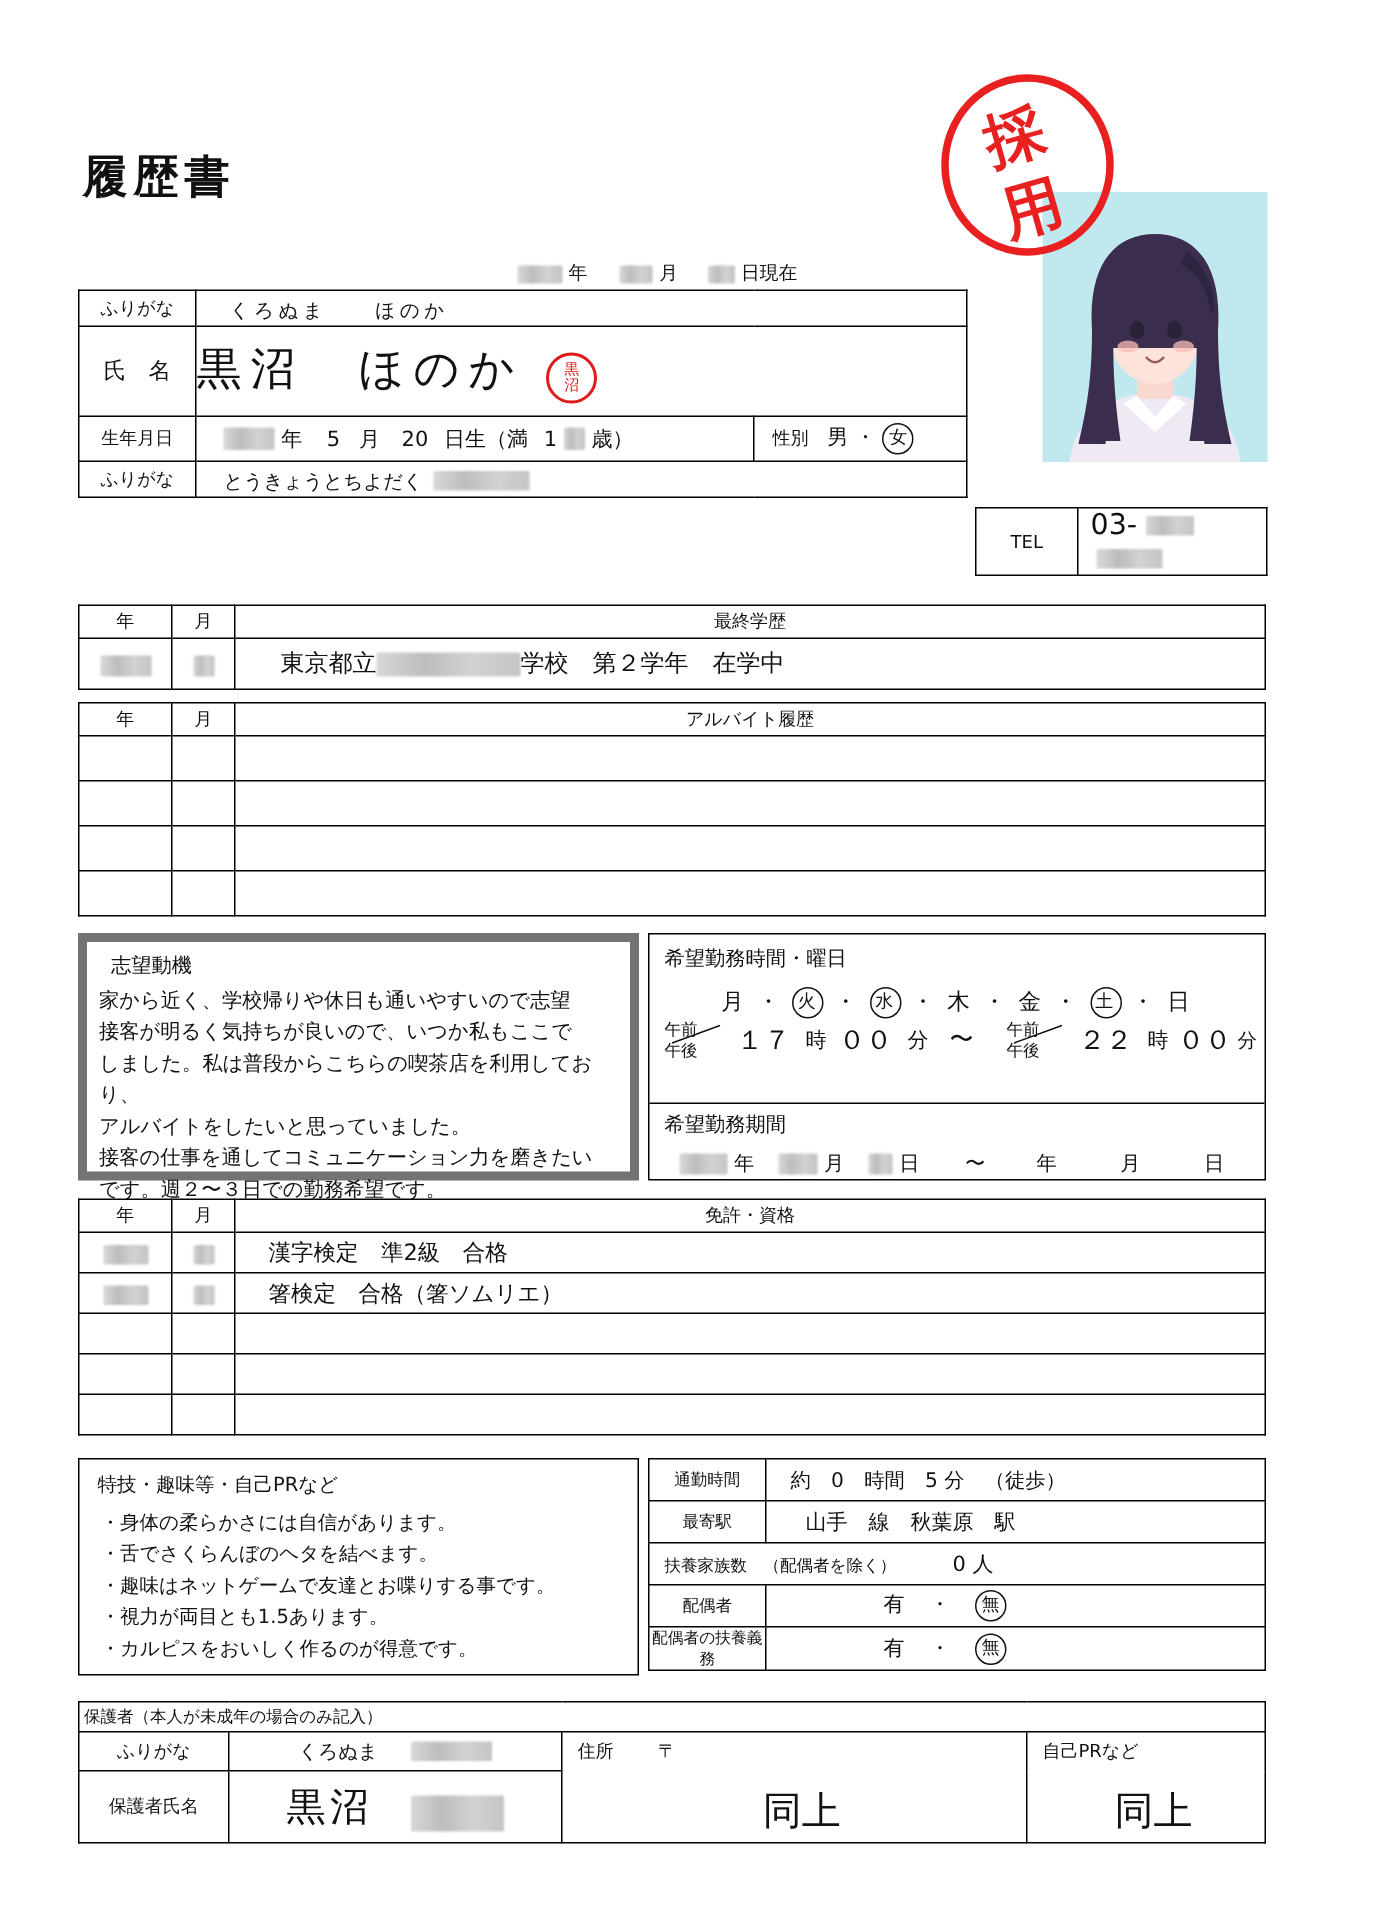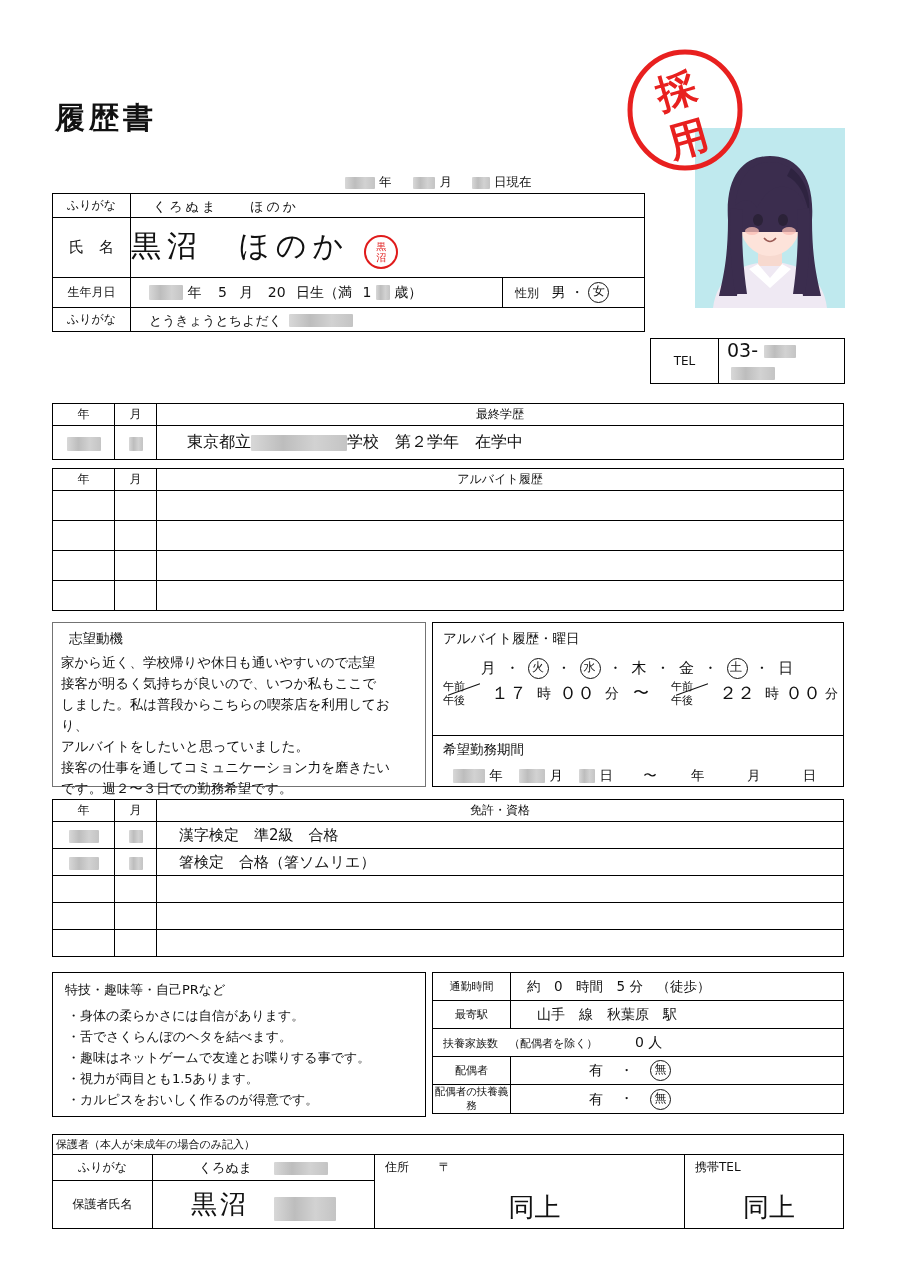--- a/index.html
+++ b/index.html
@@ -34,21 +34,21 @@
         background:#bfe9ee;border:0;}
   #stamp{left:620px;top:20px;width:130px;height:125px;}
 
   
   #t-personal{left:52px;top:165px;width:592px;}
   #t-tel{left:650px;top:310px;width:194px;}
 
   #t-edu{left:52px;top:375px;width:792px;}
   #t-part{left:52px;top:440px;width:792px;}
 
-  #box-motive{left:52px;top:594px;width:374px;height:165px;border:1px solid #737373;box-sizing:border-box;}
+  #box-motive{left:52px;top:594px;width:374px;height:165px;border:6px solid #737373;box-sizing:border-box;}
   #box-hope{left:432px;top:594px;width:412px;height:165px;border:1px solid #000;box-sizing:border-box;}
 
   #t-lic{left:52px;top:771px;width:792px;}
 
   #box-pr{left:52px;top:944px;width:374px;height:145px;border:1px solid #000;box-sizing:border-box;}
   #t-commute{left:432px;top:944px;width:412px;}
 
   #t-guard{left:52px;top:1106px;width:792px;}
   .bigname{font-size:30px;letter-spacing:6px;}
   .namesub{font-size:13px;letter-spacing:3px;}
@@ -251,21 +251,21 @@
       <div>家から近く、学校帰りや休日も通いやすいので志望</div>
       <div>接客が明るく気持ちが良いので、いつか私もここで</div>
       <div>しました。私は普段からこちらの喫茶店を利用しており、</div>
       <div>アルバイトをしたいと思っていました。</div>
       <div>接客の仕事を通してコミュニケーション力を磨きたい</div>
       <div>です。週２〜３日での勤務希望です。</div>
     </div>
   </div>
 
   <div class="abs" id="box-hope">
-    <div style="padding:7px 0 0 10px;font-size:13.5px">アルバイト履歴・曜日</div>
+    <div style="padding:7px 0 0 10px;font-size:13.5px">希望勤務時間・曜日</div>
     <div style="padding:10px 0 0 0;text-align:center;font-size:15px;letter-spacing:2px">
       <span>月</span><span> ・ </span>
       <span class="circ-o">火</span><span> ・ </span>
       <span class="circ-o">水</span><span> ・ </span>
       <span>木</span><span> ・ </span>
       <span>金</span><span> ・ </span>
       <span class="circ-o">土</span><span> ・ </span>
       <span>日</span>
     </div>
     <div style="padding:10px 0 0 14px;position:relative;height:40px">
@@ -407,21 +407,21 @@
       <td class="c" style="font-size:13px">
         <span>くろぬま</span>
         <span class="mask" style="width:54px;height:13px;margin-left:18px"></span>
       </td>
       <td class="l lbl" rowspan="2" style="vertical-align:top;padding:4px 0 0 10px">
         <span>住所</span>
         <span style="margin-left:26px">〒</span>
         <div style="text-align:center;font-size:26px;margin-top:14px">同上</div>
       </td>
       <td class="l lbl" rowspan="2" style="vertical-align:top;padding:4px 0 0 10px">
-        <span>携帯TEL</span>
+        <span>自己PRなど</span>
         <div style="text-align:center;font-size:26px;margin-top:14px">同上</div>
       </td>
     </tr>
     <tr style="height:48px">
       <td class="c lbl">保護者氏名</td>
       <td class="c">
         <span style="font-size:26px;letter-spacing:3px">黒沼</span>
         <span class="mask" style="width:62px;height:24px;margin-left:20px"></span>
       </td>
     </tr>

